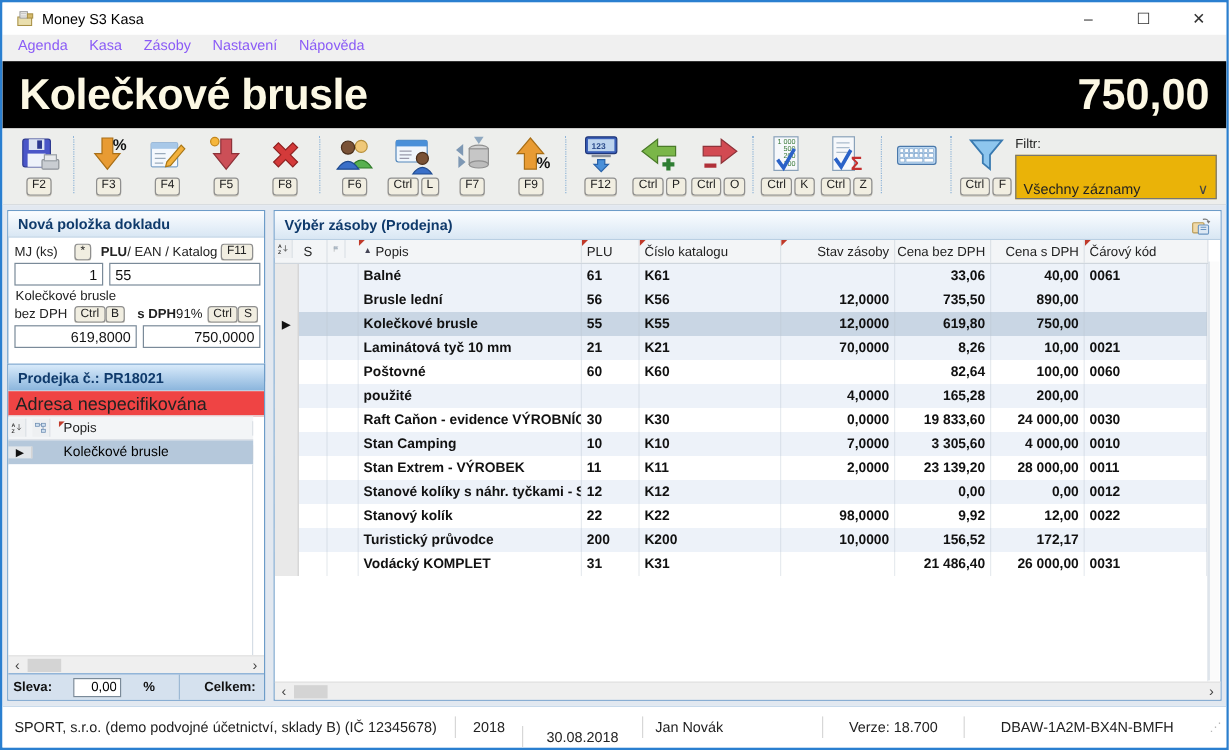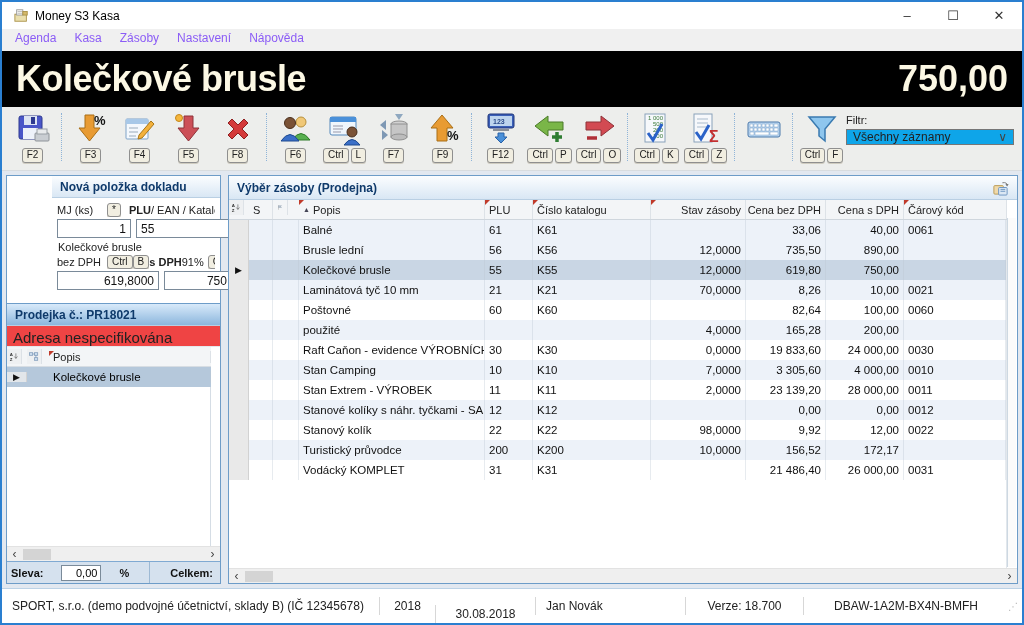--- a/index.html
+++ b/index.html
@@ -21,26 +21,26 @@
   .banner-amount{margin-left:auto;font-size:36px;font-weight:bold;}
   
   .toolbar{flex:0 0 64px;background:#edeeec;display:flex;align-items:flex-start;padding:4px 8px 0 6px;border-bottom:1px solid #d8dcdf;}
   .tb-btn{display:flex;flex-direction:column;align-items:center;width:49px;cursor:default;}
   .tb-ico{width:36px;height:36px;}
   .tb-ico svg{width:100%;height:100%;display:block;}
   .tb-keys{height:15px;display:flex;gap:2px;margin-top:1px;justify-content:center;}
   .keycap{background:#f1eee1;border:1px solid #8f8f8f;border-radius:3px;font-size:10px;line-height:12px;padding:0 4px;color:#222;box-shadow:0 1px 0 #cfccc0;white-space:nowrap;}
   .tb-sep{width:0;border-left:1px dotted #8fb4d8;align-self:stretch;margin:2px 4px;}
   .tb-filter{margin-left:auto;display:flex;flex-direction:column;font-size:11px;color:#222;padding-top:3px;width:176px;}
-  .filter-select{margin-top:3px;height:16px;background:#0ea5e9;border:1px solid #767676;display:flex;align-items:flex-start;padding:0 6px;font-size:12px;cursor:default;}
+  .filter-select{margin-top:3px;height:37px;background:#eab308;border:1px solid #767676;display:flex;align-items:flex-end;padding:0 6px;font-size:12px;cursor:default;}
   .filter-chevron{margin-left:auto;color:#444;font-size:12px;}
   
   .main{flex:1;background:#e2e8f0;position:relative;overflow:hidden;}
   .panel{position:absolute;border:1px solid #6d9cc8;background:#fff;display:flex;flex-direction:column;}
-  #panel-new-item{left:4px;top:4px;width:215px;height:143px;padding-left:45px;}
+  #panel-new-item{left:4px;top:4px;width:215px;height:143px;}
   #panel-receipt{left:4px;top:132px;width:215px;bottom:4px;}
   #panel-stock{left:226px;top:4px;right:4px;bottom:4px;}
   .panel-header{flex:0 0 22px;display:flex;align-items:center;padding:0 8px;font-size:12px;font-weight:bold;color:#0f3a6b;
     background:linear-gradient(#fbfdff,#d9e7f4);border-bottom:1px solid #b9cfe3;}
   .panel-header.strong{background:linear-gradient(#d8eafa,#8cb6dd);}
   .ph-ico{margin-left:auto;width:17px;height:17px;}
   .ph-ico svg{width:100%;height:100%;}
   
   .np-body{padding:3px 5px 0;font-size:11px;color:#222;}
   .np-row{display:flex;align-items:center;margin:2px 0;white-space:nowrap;overflow:hidden;}
@@ -67,21 +67,21 @@
   .hs-thumb{width:28px;height:11px;background:#d4d4d4;margin-left:1px;}
   .hs-spring{flex:1;}
   .vscroll{position:absolute;top:42px;right:1px;bottom:16px;width:9px;background:#fbfbfb;border-left:1px solid #cdd8e2;}
   
   .st-grid{display:grid;grid-template-columns:20px 24px 26px 186px 48px 118px 95px 80px 78px 1fr;}
   .st-thead{flex:0 0 20px;align-items:stretch;background:#f3f5f7;border-bottom:1px solid #cfd6dd;font-size:11px;color:#222;margin-right:10px;}
   .hcell{display:flex;align-items:center;padding:0 4px;border-right:1px solid #dde2e7;position:relative;white-space:nowrap;overflow:hidden;}
   .hcell.num{justify-content:flex-end;}
   .red-corner::before{content:"";position:absolute;left:0;top:0;border-top:5px solid #c03a2a;border-right:5px solid transparent;}
   .sort-asc{font-size:7px;margin-right:3px;color:#445;}
-  .st-rows{flex:1;margin-right:10px;background:#fff;overflow:hidden;border-right:1px solid #e2e7ec;}
+  .st-rows{flex:1;margin-right:10px;background:#fff;overflow:hidden;border-right:1px solid #e2e7ec;font-weight:bold;}
   .trow{height:20px;align-items:stretch;font-size:11.5px;color:#111;cursor:default;}
   .trow.alt{background:#edf2f9;}
   .trow.sel{background:#c9d6e4;}
   .c{padding:0 4px;display:flex;align-items:center;border-right:1px solid rgba(185,197,210,.35);overflow:hidden;white-space:nowrap;}
   .c.num{justify-content:flex-end;}
   .c.mark{background:#e9e9e9;border-right:1px solid #d2d2d2;justify-content:center;font-size:9px;padding:0;color:#111;}
   .hc-mark{background:#eef0f2;justify-content:center;padding:0 2px;}
   .mini-ico{width:15px;height:15px;}
   .mini-ico svg{width:100%;height:100%;display:block;}
   

